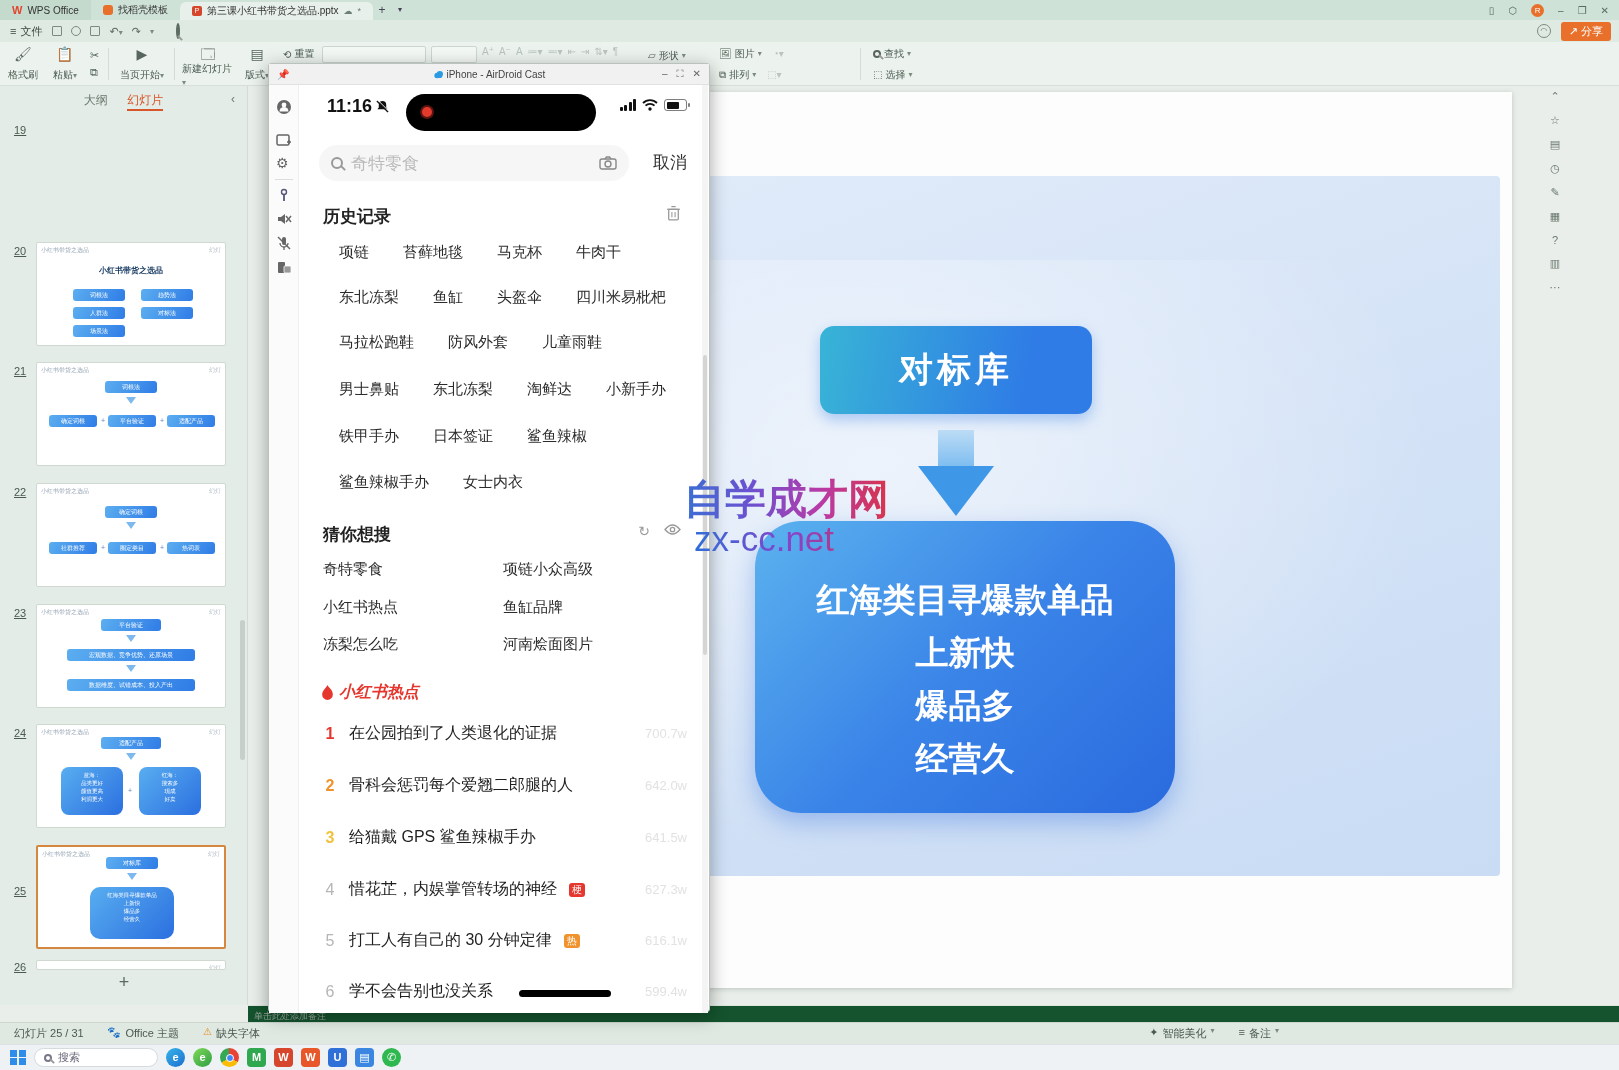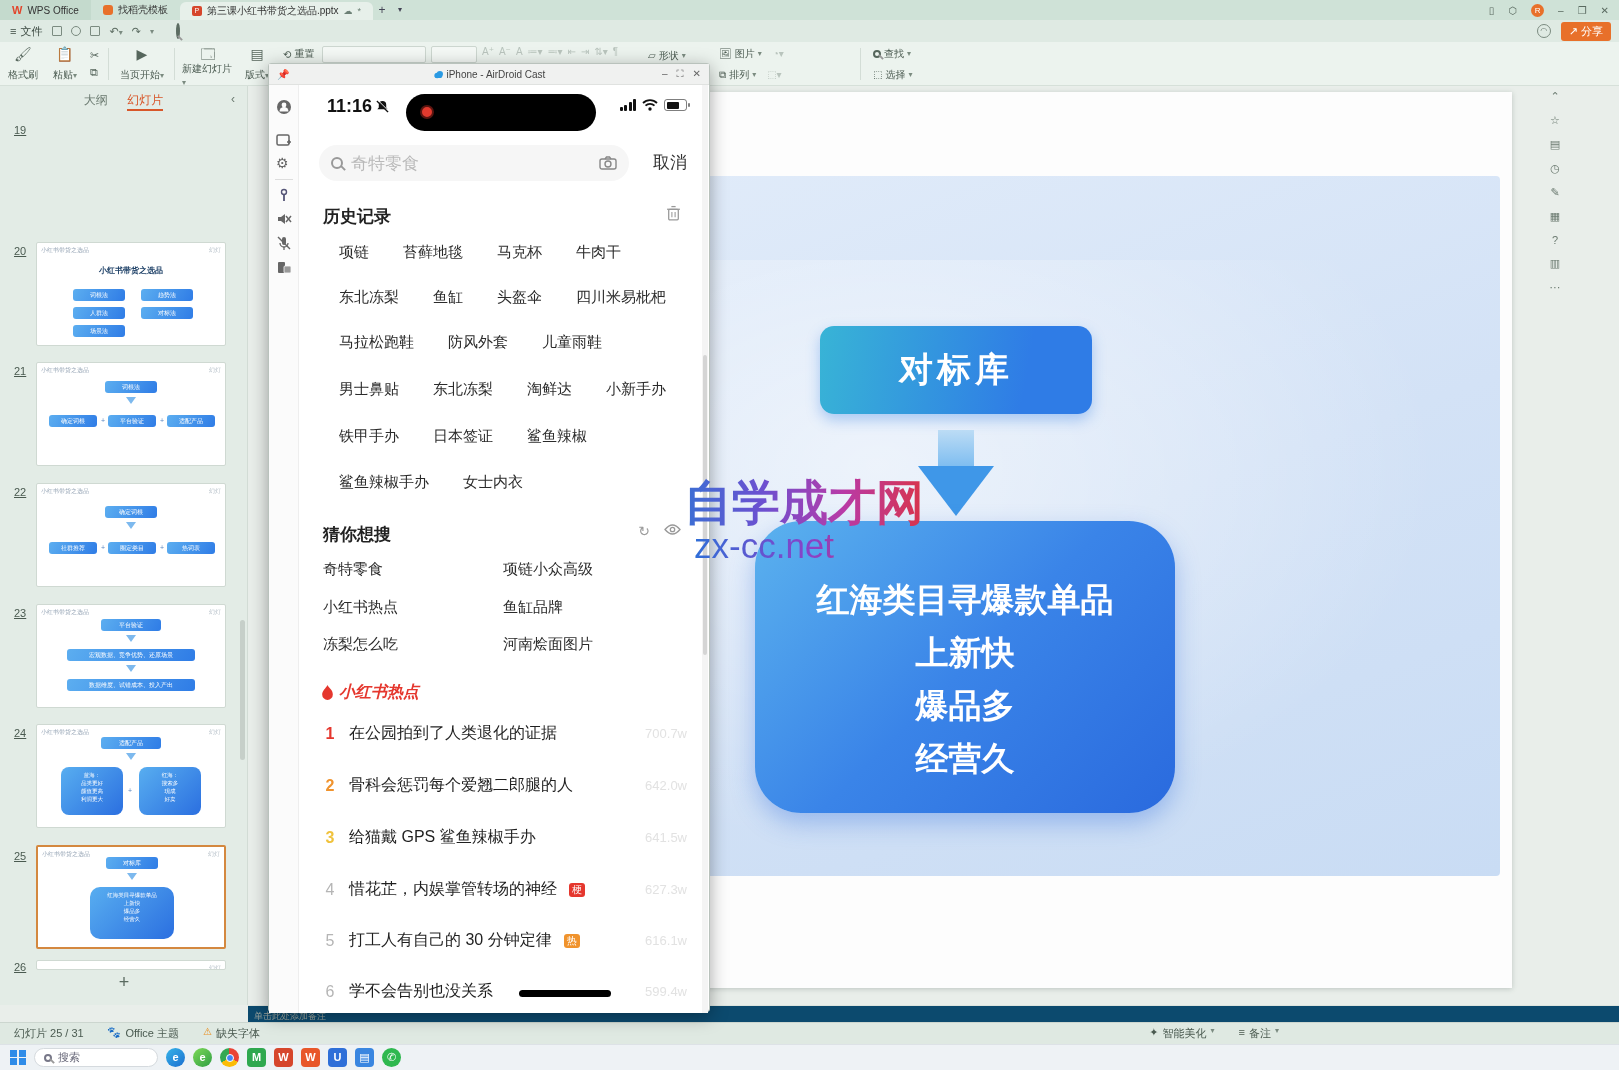--- a/index.html
+++ b/index.html
@@ -79,21 +79,21 @@
   .pill-box { position:absolute; left:520px; top:234px; width:272px; height:88px; border-radius:14px;
     background:linear-gradient(100deg,#38b4d6 0%,#2f7ce6 75%); box-shadow:0 6px 14px rgba(47,124,230,.35);
     color:#fff; font-size:34px; font-weight:bold; display:flex; align-items:center; justify-content:center; letter-spacing:4px; }
   .big-arrow-stem { position:absolute; left:638px; top:338px; width:36px; height:38px; background:linear-gradient(#bcdcf5,#7cbcf0); }
   .big-arrow-head { position:absolute; left:618px; top:374px; width:0; height:0;
     border-left:38px solid transparent; border-right:38px solid transparent; border-top:50px solid #3f97e8; }
   .big-box { position:absolute; left:455px; top:429px; width:420px; height:292px; border-radius:46px;
     background:linear-gradient(135deg,#5bb2ee 0%,#3a84e8 50%,#2a6ade 100%); box-shadow:0 10px 24px rgba(42,106,222,.35);
     color:#fff; font-weight:bold; font-size:33px; text-align:center; padding-top:52px; line-height:53px; }
   #watermark { left:684px; top:478px; z-index:90; line-height:1.05; }
-  .wm1 { font-size:48px; font-weight:bold; background:linear-gradient(90deg,#3b6fd4,#6d50d0,#b93aa6,#d8344b);
+  .wm1 { font-size:41px; font-weight:bold; background:linear-gradient(90deg,#3b6fd4,#6d50d0,#b93aa6,#d8344b);
     -webkit-background-clip:text; background-clip:text; color:transparent; }
   .wm2 { font-size:35px; font-weight:normal; margin-left:10px; background:linear-gradient(90deg,#2f6fd8,#8a41c8,#d8344b);
     -webkit-background-clip:text; background-clip:text; color:transparent; }
 
   
   #right-strip { left:1540px; top:90px; width:30px; height:300px; display:flex; flex-direction:column; align-items:center; gap:11px; color:#6b7a70; font-size:11px; }
 
   
   #cast { left:268px; top:63px; width:442px; height:949px; background:#fff; z-index:50;
     box-shadow:0 4px 18px rgba(0,0,0,.35); border:1px solid #b9c2bc; border-radius:3px; }
@@ -132,21 +132,21 @@
   .hot-rank { width:14px; font-size:16px; font-weight:bold; text-align:center; }
   .r1{color:#e5372e;} .r2{color:#f0932d;} .r3{color:#f0c23c;} .rg{color:#b5b5b5; font-weight:normal;}
   .hot-text { font-size:16px; color:#1f1f1f; }
   .hb { font-size:10px; color:#fff; border-radius:3px; padding:1px 3px; line-height:12px; }
   .hb:empty { display:none; }
   .hb-red { background:#e5372e; } .hb-org { background:#f0932d; }
   .hot-count { margin-left:auto; font-size:13px; color:#e2e2e2; }
   .home-bar { position:absolute; left:220px; top:905px; width:92px; height:7px; border-radius:4px; background:#000; }
 
   
-  #notesbar { left:248px; top:1005px; width:1371px; height:17px; background:#0c4a6e; border-top:1px solid #dde4de; font-size:9px; color:#9aa49d; }
+  #notesbar { left:248px; top:1005px; width:1371px; height:17px; background:#14532d; border-top:1px solid #dde4de; font-size:9px; color:#9aa49d; }
   #statusbar { left:0; top:1022px; width:1619px; height:22px; background:#dfe9e2; border-top:1px solid #ccd6cf; font-size:11px; color:#4a5a50; display:flex; align-items:center; }
   .sb-item { display:flex; align-items:flex-start; gap:4px; margin-right:24px; }
   .warn-ic { color:#e8932a; font-size:10px; }
   #taskbar { left:0; top:1044px; width:1619px; height:26px; background:#eef2f5; border-top:1px solid #dde2e6; display:flex; align-items:center; gap:8px; padding-left:10px; }
   .win-logo { width:16px; height:16px; display:grid; grid-template-columns:7px 7px; grid-template-rows:7px 7px; gap:1.5px; }
   .win-logo i { background:#2f8ce8; display:block; }
   .tb-search { width:124px; height:19px; background:#fff; border:1px solid #d5dade; border-radius:10px; display:flex; align-items:center; gap:6px; padding:0 9px; font-size:11px; color:#667; }
   .tb-ic { width:19px; height:19px; border-radius:4px; font-size:11px; font-weight:bold; color:#fff; text-align:center; line-height:19px; }
   .round { border-radius:50%; }
 
@@ -368,21 +368,21 @@
     </div>
     <span class="t-plus" style="left:91px;top:62px;">+</span>
     <div class="t-box" style="left:102px;top:42px;width:62px;height:48px;">
       <div>红海：</div>
         <div>搜索多</div>
         <div>现成</div>
         <div>好卖</div>
     </div>
   </div>
 
-  <div class="thumb-num" style="top:764px;">25</div>
+  <div class="thumb-num" style="top:799px;">25</div>
   <div class="thumb selected" style="top:759px;">
     <span class="t-corner-l">小红书带货之选品</span>
     <span class="t-corner-r">幻灯</span>
     <span class="t-pill" style="left:68px;top:10px;width:52px;">对标库</span>
     <span class="t-arrow" style="left:89px;top:26px;"></span>
     <div class="t-box" style="left:52px;top:40px;width:84px;height:52px;border-radius:10px;">
       <div>红海类目寻爆款单品</div>
         <div>上新快</div>
         <div>爆品多</div>
         <div>经营久</div>

